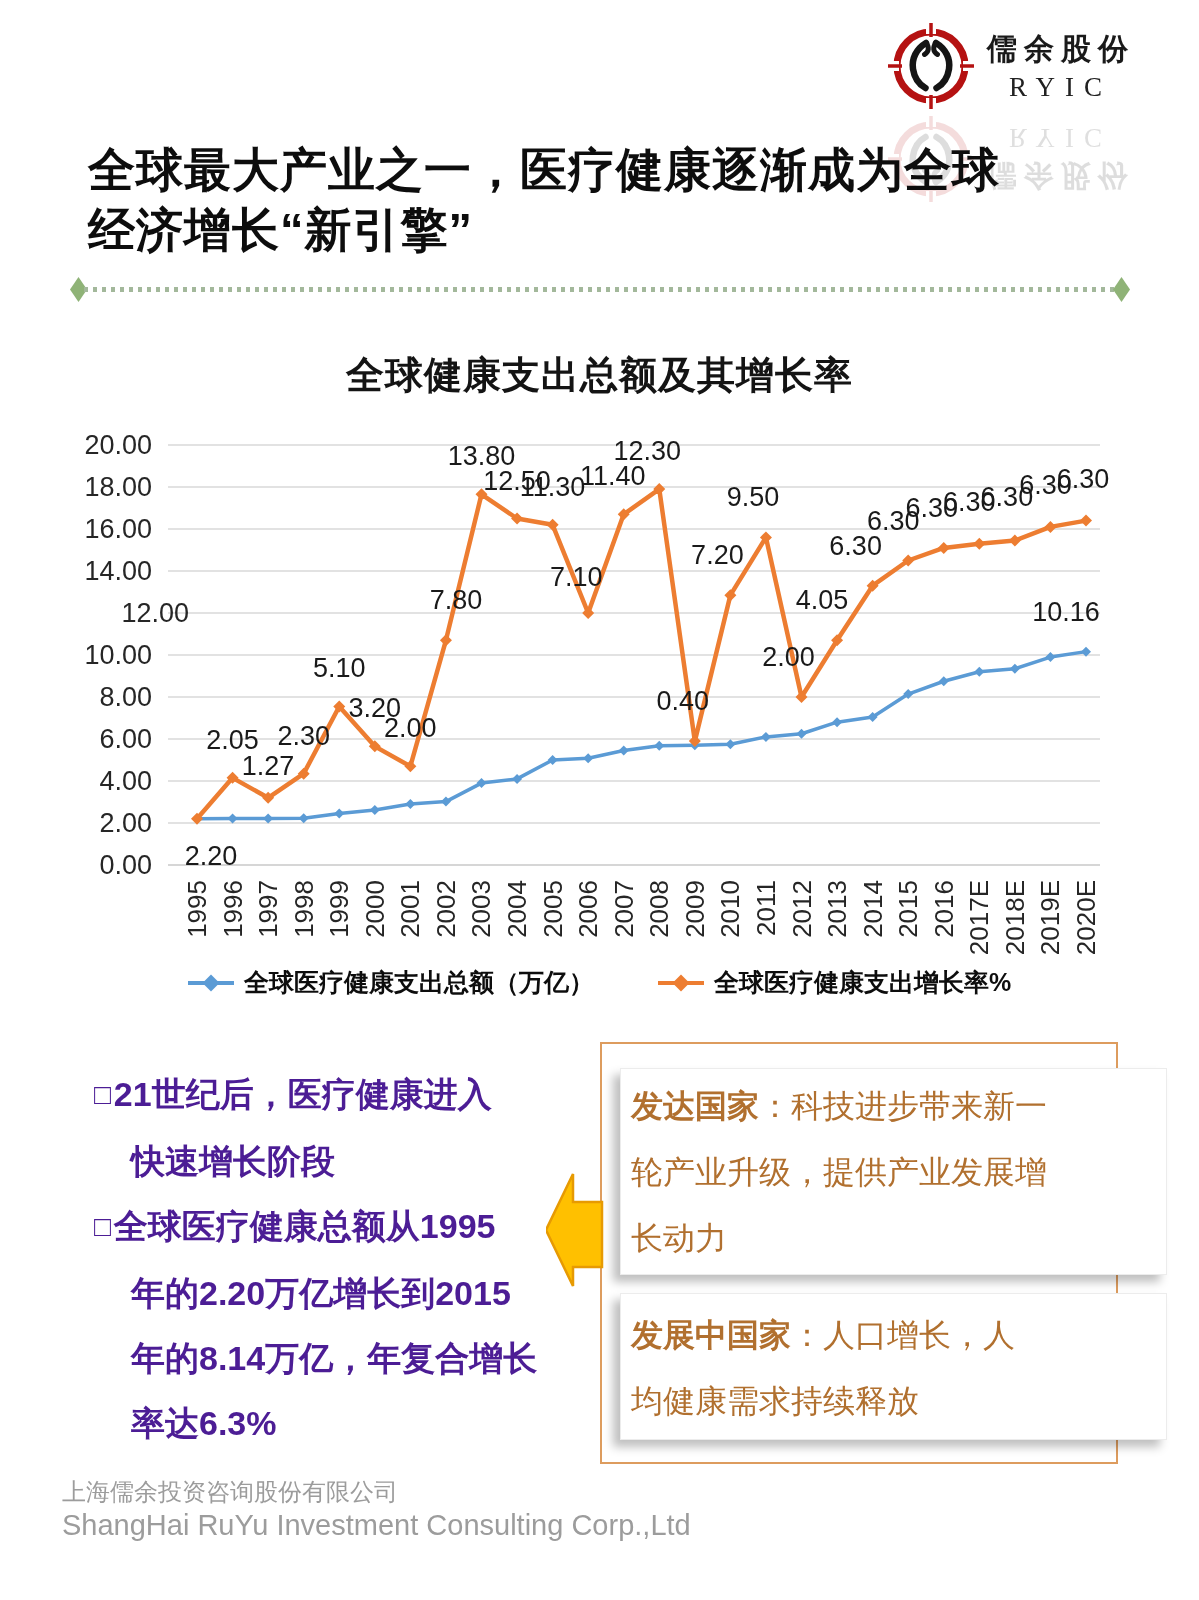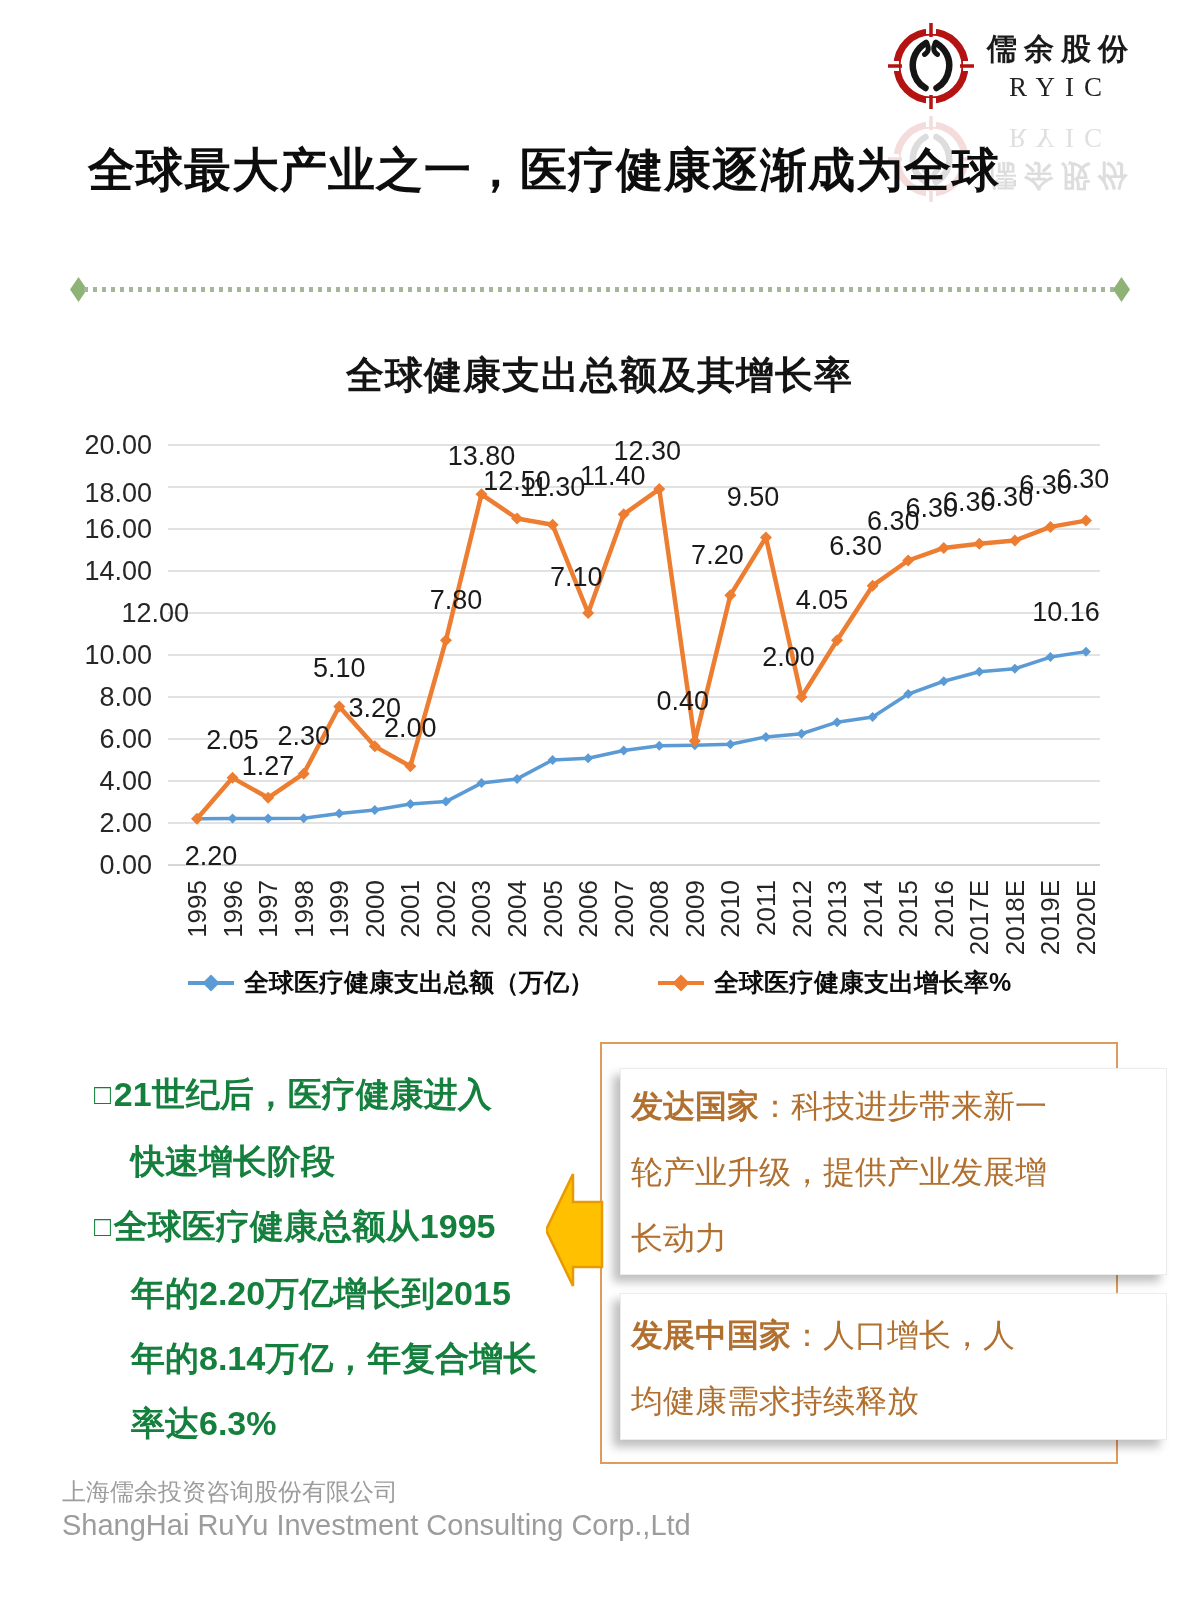--- a/index.html
+++ b/index.html
@@ -40,21 +40,21 @@
         text-align:right;transform:rotate(-90deg);white-space:nowrap;}
   .dlab{position:absolute;font-size:27px;color:#1a1a1a;transform:translate(-50%,-50%);white-space:nowrap;}
   .legend{position:absolute;left:0;right:0;top:966px;display:flex;justify-content:center;
           gap:64px;align-items:center;}
   .legend-item{display:flex;align-items:center;gap:10px;font-size:25px;font-weight:700;color:#0d0d0d;}
   .lm{position:relative;width:46px;height:4px;}
   .lm-diamond{position:absolute;left:17px;top:-4px;width:12px;height:12px;transform:rotate(45deg);}
 
   
   .notes{position:absolute;left:94px;top:1062px;width:470px;font-size:34px;font-weight:700;
-         line-height:65px;color:#15803d;}
+         line-height:65px;color:#4c1d95;}
   .note-line{white-space:nowrap;}
   .note-line.cont{padding-left:37px;}
   .bullet{font-size:0.82em;margin-right:3px;position:relative;top:-2px;}
 
   
   .big-arrow{position:absolute;left:546px;top:1172px;z-index:3;}
 
   
   .panel{position:absolute;left:600px;top:1042px;width:518px;height:422px;box-sizing:border-box;
          border:2px solid var(--panel-border);background:#fff;}
@@ -125,20 +125,21 @@
     </svg>
     <div class="logo-text">
       <div class="logo-cn">儒余股份</div>
       <div class="logo-en">RYIC</div>
     </div>
   </div>
   </div>
 
 <div class="page-title">
   <div>全球最大产业之一，医疗健康逐渐成为全球</div>
+  <div>经济增长“新引擎”</div>
 </div>
 
 <div class="divider">
   <div class="divider-diamond left"></div>
   <div class="divider-line"></div>
   <div class="divider-diamond right"></div>
 </div>
 
 <div class="chart-title">全球健康支出总额及其增长率</div>
 <svg id="chart-svg">
@@ -211,21 +212,21 @@
 <div id="chart-labels">
     <div class="ylab" style="left: 152px; top: 865px;">0.00</div>
     <div class="ylab" style="left: 152px; top: 823px;">2.00</div>
     <div class="ylab" style="left: 152px; top: 781px;">4.00</div>
     <div class="ylab" style="left: 152px; top: 739px;">6.00</div>
     <div class="ylab" style="left: 152px; top: 697px;">8.00</div>
     <div class="ylab" style="left: 152px; top: 655px;">10.00</div>
     <div class="ylab" style="left: 152px; top: 613px; margin-left: 37px;">12.00</div>
     <div class="ylab" style="left: 152px; top: 571px;">14.00</div>
     <div class="ylab" style="left: 152px; top: 529px;">16.00</div>
-    <div class="ylab" style="left: 152px; top: 487px; margin-top: 6px;">18.00</div>
+    <div class="ylab" style="left: 152px; top: 487px;">18.00</div>
     <div class="ylab" style="left: 152px; top: 445px;">20.00</div>
     <div class="xlab" style="left: 142px; top: 921px;">1995</div>
     <div class="xlab" style="left: 177.56px; top: 921px;">1996</div>
     <div class="xlab" style="left: 213.12px; top: 921px;">1997</div>
     <div class="xlab" style="left: 248.68px; top: 921px;">1998</div>
     <div class="xlab" style="left: 284.24px; top: 921px;">1999</div>
     <div class="xlab" style="left: 319.8px; top: 921px;">2000</div>
     <div class="xlab" style="left: 355.36px; top: 921px;">2001</div>
     <div class="xlab" style="left: 390.92px; top: 921px;">2002</div>
     <div class="xlab" style="left: 426.48px; top: 921px;">2003</div>

